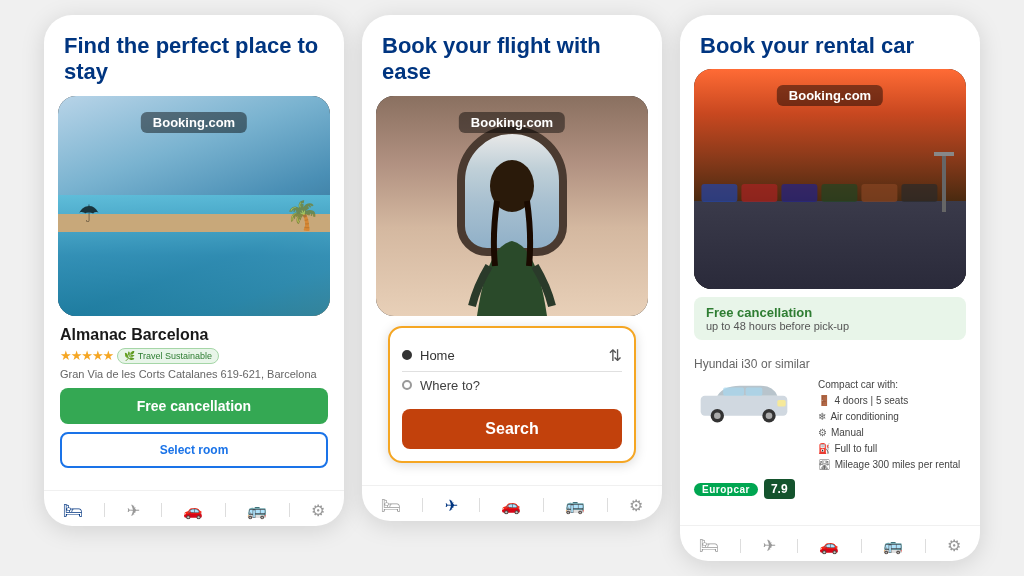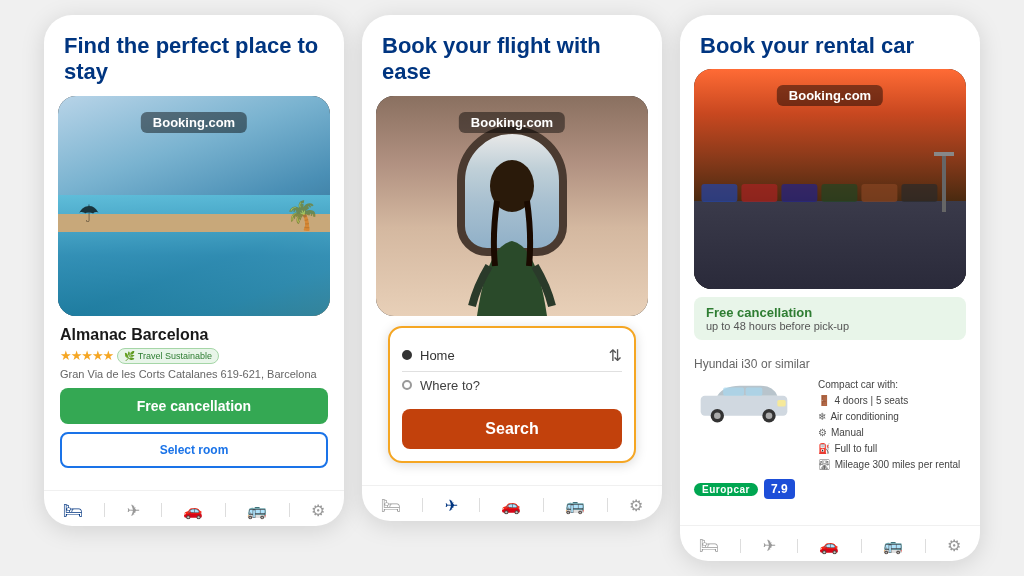--- a/index.html
+++ b/index.html
@@ -310,21 +310,21 @@
     .europcar-badge {
       background: #00a651;
       color: #fff;
       font-size: 10px;
       font-weight: 700;
       padding: 1px 8px;
       border-radius: 8px;
       letter-spacing: 0.5px;
     }
     .rating-badge {
-      background: #1d4ed8;
+      background: #14532d;
       color: #fff;
       font-size: 12px;
       font-weight: 700;
       padding: 3px 7px;
       border-radius: 4px;
     }
 
     
     .bottom-nav {
       display: flex;

